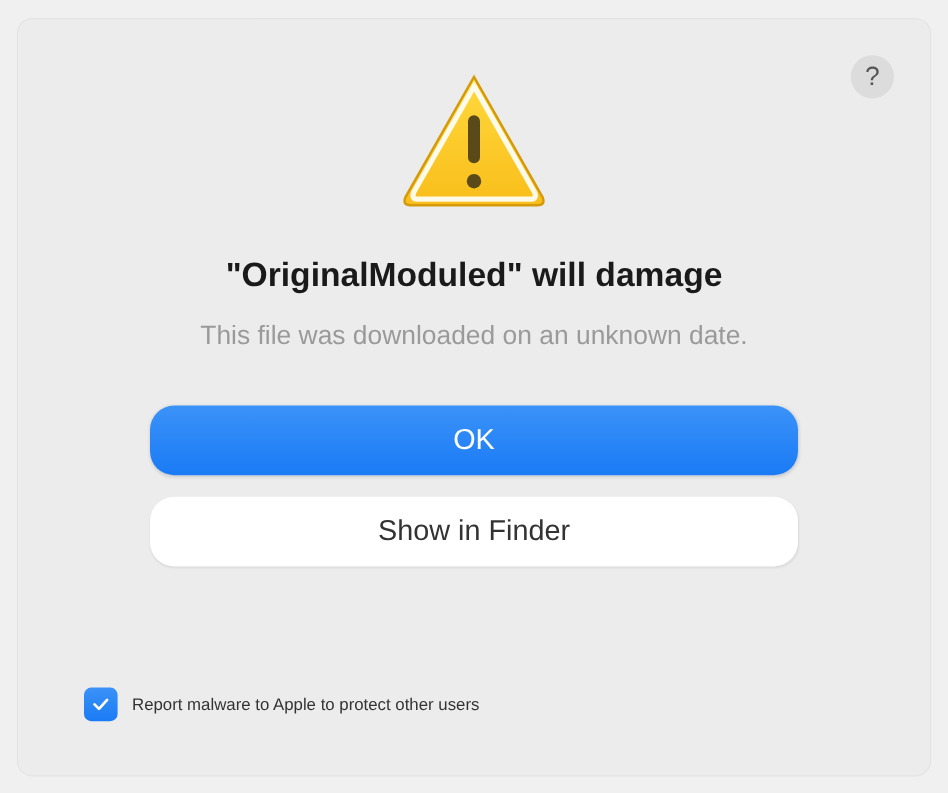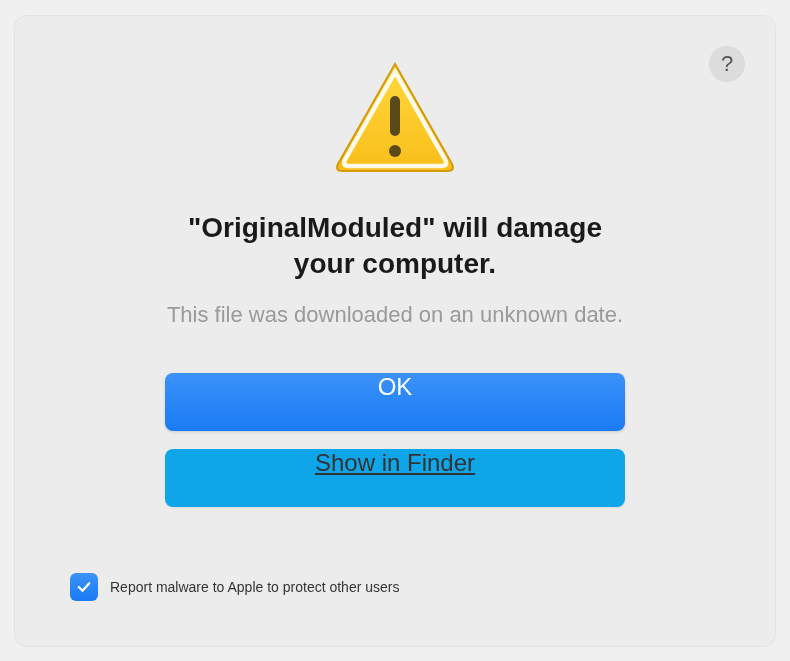--- a/index.html
+++ b/index.html
@@ -64,42 +64,42 @@
     }
     
     .subtitle {
       font-size: 22px;
       color: #9a9a9a;
       text-align: center;
       margin-bottom: 45px;
     }
     
     .button {
-      width: 460px;
+      width: 540px;
       height: 58px;
-      border-radius: 8px;
+      border-radius: 20px;
       border: none;
       font-size: 24px;
       cursor: pointer;
       margin-bottom: 18px;
       display: flex;
+      align-items: center;
       justify-content: center;
     }
     
     .button-primary {
       background: linear-gradient(180deg, #3b92f8 0%, #1a7bf5 100%);
       color: white;
       box-shadow: 0 1px 3px rgba(0,0,0,0.15);
     }
     
     .button-secondary {
-      background: #0ea5e9;
+      background: #ffffff;
       color: #333;
       box-shadow: 0 1px 2px rgba(0,0,0,0.08);
-      text-decoration: underline;
     }
     
     .checkbox-row {
       display: flex;
       align-items: center;
       gap: 12px;
       position: absolute;
       bottom: 45px;
       left: 55px;
     }
@@ -144,21 +144,20 @@
       </defs>
       <path d="M 65 8 L 122 108 Q 125 115 118 115 L 12 115 Q 5 115 8 108 Z" fill="url(#warnGrad)" stroke="#d49a0a" stroke-width="2"></path>
       <path d="M 65 8 L 122 108 Q 125 115 118 115 L 12 115 Q 5 115 8 108 Z" fill="none" stroke="#ffffff" stroke-width="5" stroke-opacity="0.9" transform="scale(0.88) translate(9, 10)"></path>
       <rect x="60" y="40" width="10" height="40" rx="5" fill="#5a4a1a"></rect>
       <circle cx="65" cy="95" r="6" fill="#5a4a1a"></circle>
     </svg>
   </div>
 
   <div class="title">
     <span>"OriginalModuled" will damage</span><br>
-    <span>your computer.</span>
   </div>
 
   <div class="subtitle">This file was downloaded on an unknown date.</div>
 
   <button class="button button-primary">
     <span>OK</span>
   </button>
 
   <button class="button button-secondary">
     <span>Show in Finder</span>

